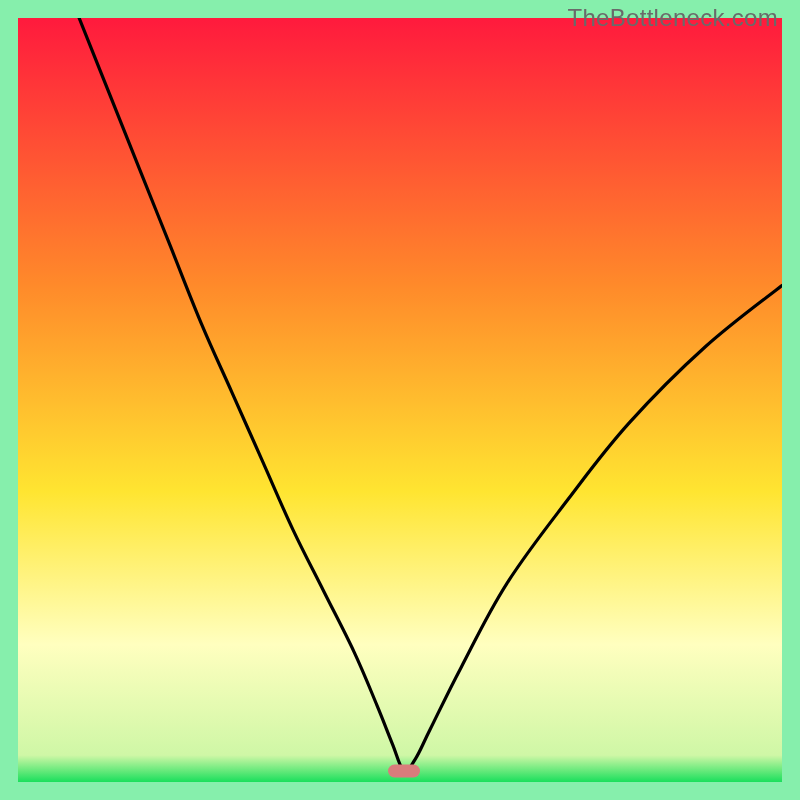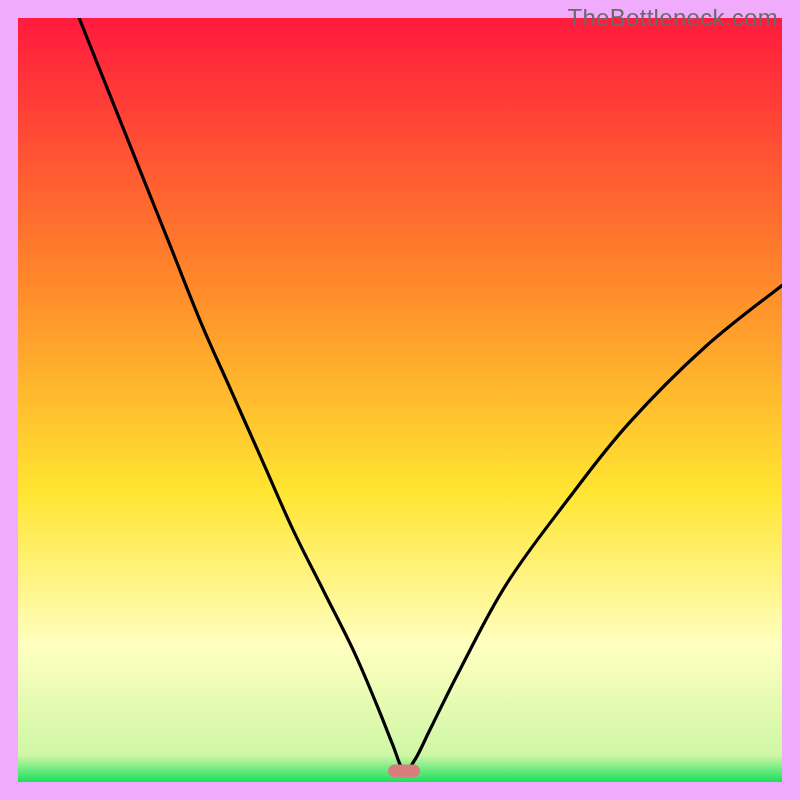--- a/index.html
+++ b/index.html
@@ -8,21 +8,21 @@
     width: 800px;
     height: 800px;
     background: #000;
     overflow: hidden;
     font-family: Arial, Helvetica, sans-serif;
   }
   .chart-container {
     position: relative;
     width: 800px;
     height: 800px;
-    background: #f0abfc;
+    background: #86efac;
   }
   .plot-area {
     position: absolute;
     left: 18px;
     top: 18px;
     width: 764px;
     height: 764px;
     overflow: hidden;
   }
   .gradient-bg {

